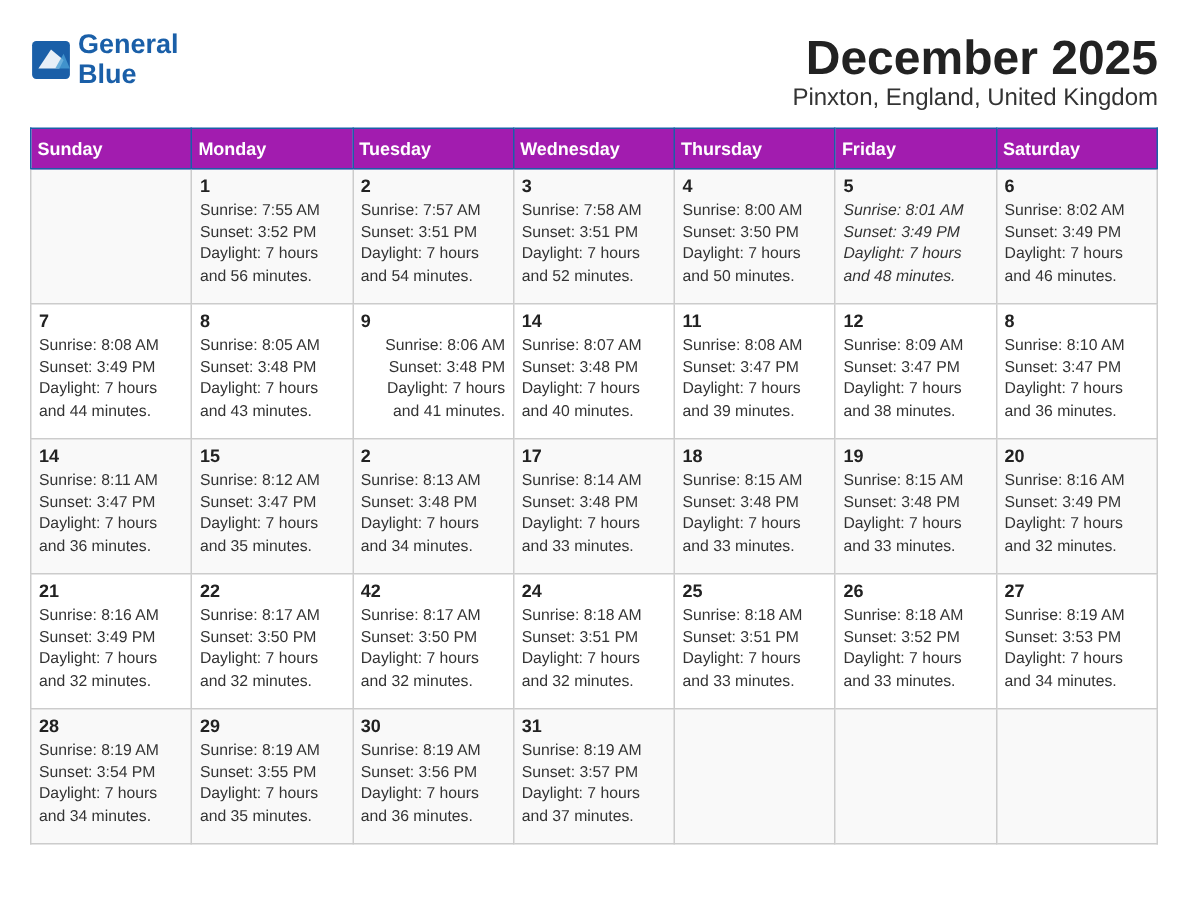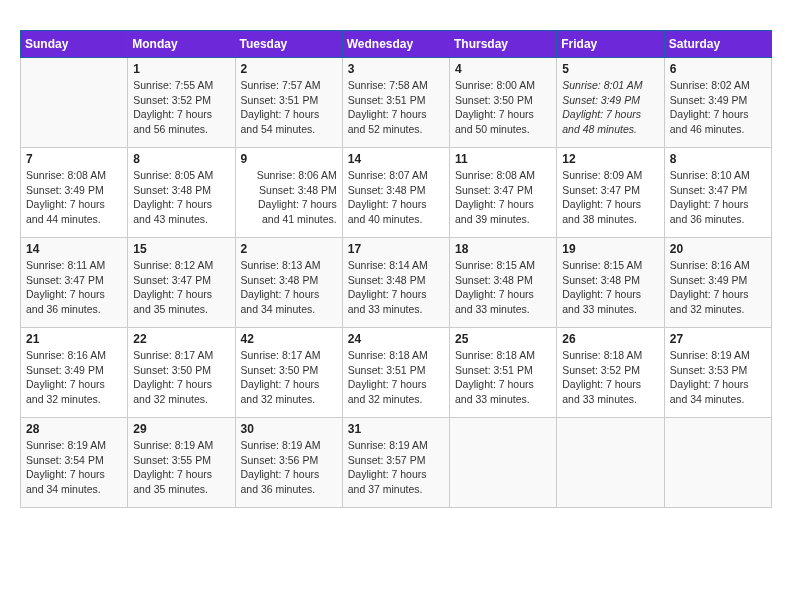--- a/index.html
+++ b/index.html
@@ -43,21 +43,21 @@
       font-size: 16px;
       font-weight: normal;
       color: #333;
     }
     table {
       width: 100%;
       border-collapse: collapse;
       font-size: 11px;
     }
     thead tr {
-      background: #6d28d9;
+      background: #a21caf;
       color: #fff;
     }
     thead th {
       padding: 6px 4px;
       text-align: left;
       font-weight: bold;
       font-size: 12px;
       border: 1px solid #1a5fa8;
     }
     tbody tr {
@@ -83,20 +83,35 @@
     .cell-text {
       font-size: 10.5px;
       line-height: 1.4;
       color: #333;
     }
   </style>
 </head>
 <body>
 
 <div class="header">
+  <div class="logo">
+    <svg class="logo-icon" viewBox="0 0 40 40">
+      <rect x="2" y="2" width="36" height="36" rx="4" fill="#1a5fa8"></rect>
+      <polygon points="8,28 20,10 32,20 28,28" fill="#fff" opacity="0.9"></polygon>
+      <polygon points="24,28 32,14 38,28" fill="#4a9fd4" opacity="0.8"></polygon>
+    </svg>
+    <div class="logo-text">
+      <span class="blue">General</span><br>
+      <span class="blue">Blue</span>
+    </div>
+  </div>
+  <div class="title-block">
+    <h1>December 2025</h1>
+    <h2>Pinxton, England, United Kingdom</h2>
+  </div>
 </div>
 
 <table>
   <thead>
     <tr>
     <th>Sunday</th>
         <th>Monday</th>
         <th>Tuesday</th>
         <th>Wednesday</th>
         <th>Thursday</th>

